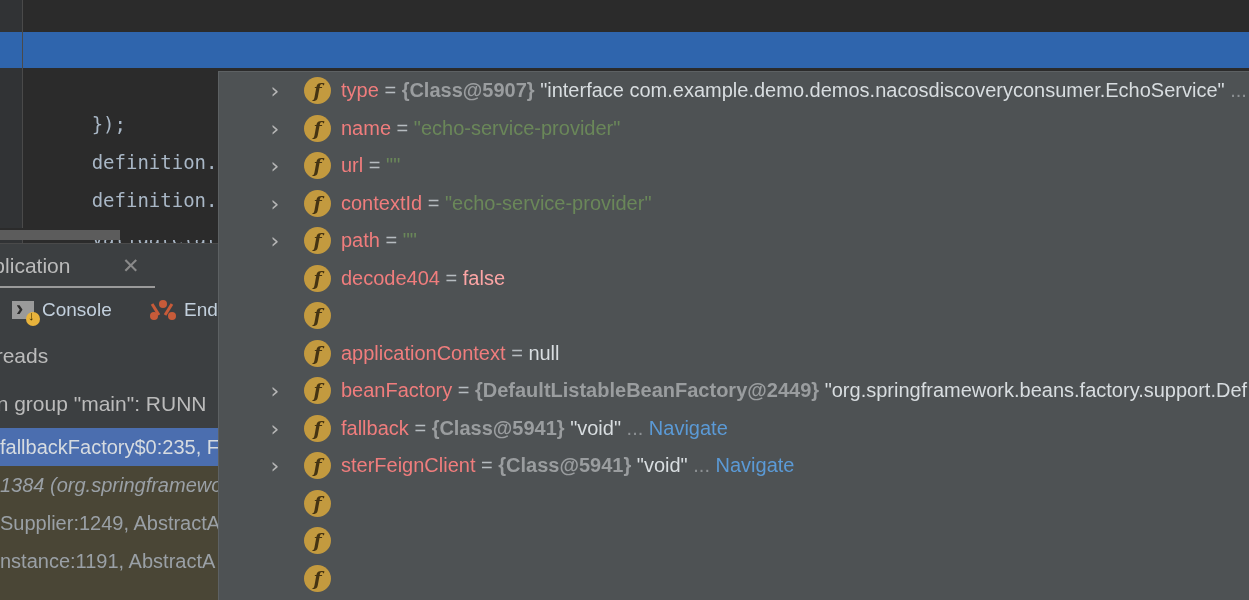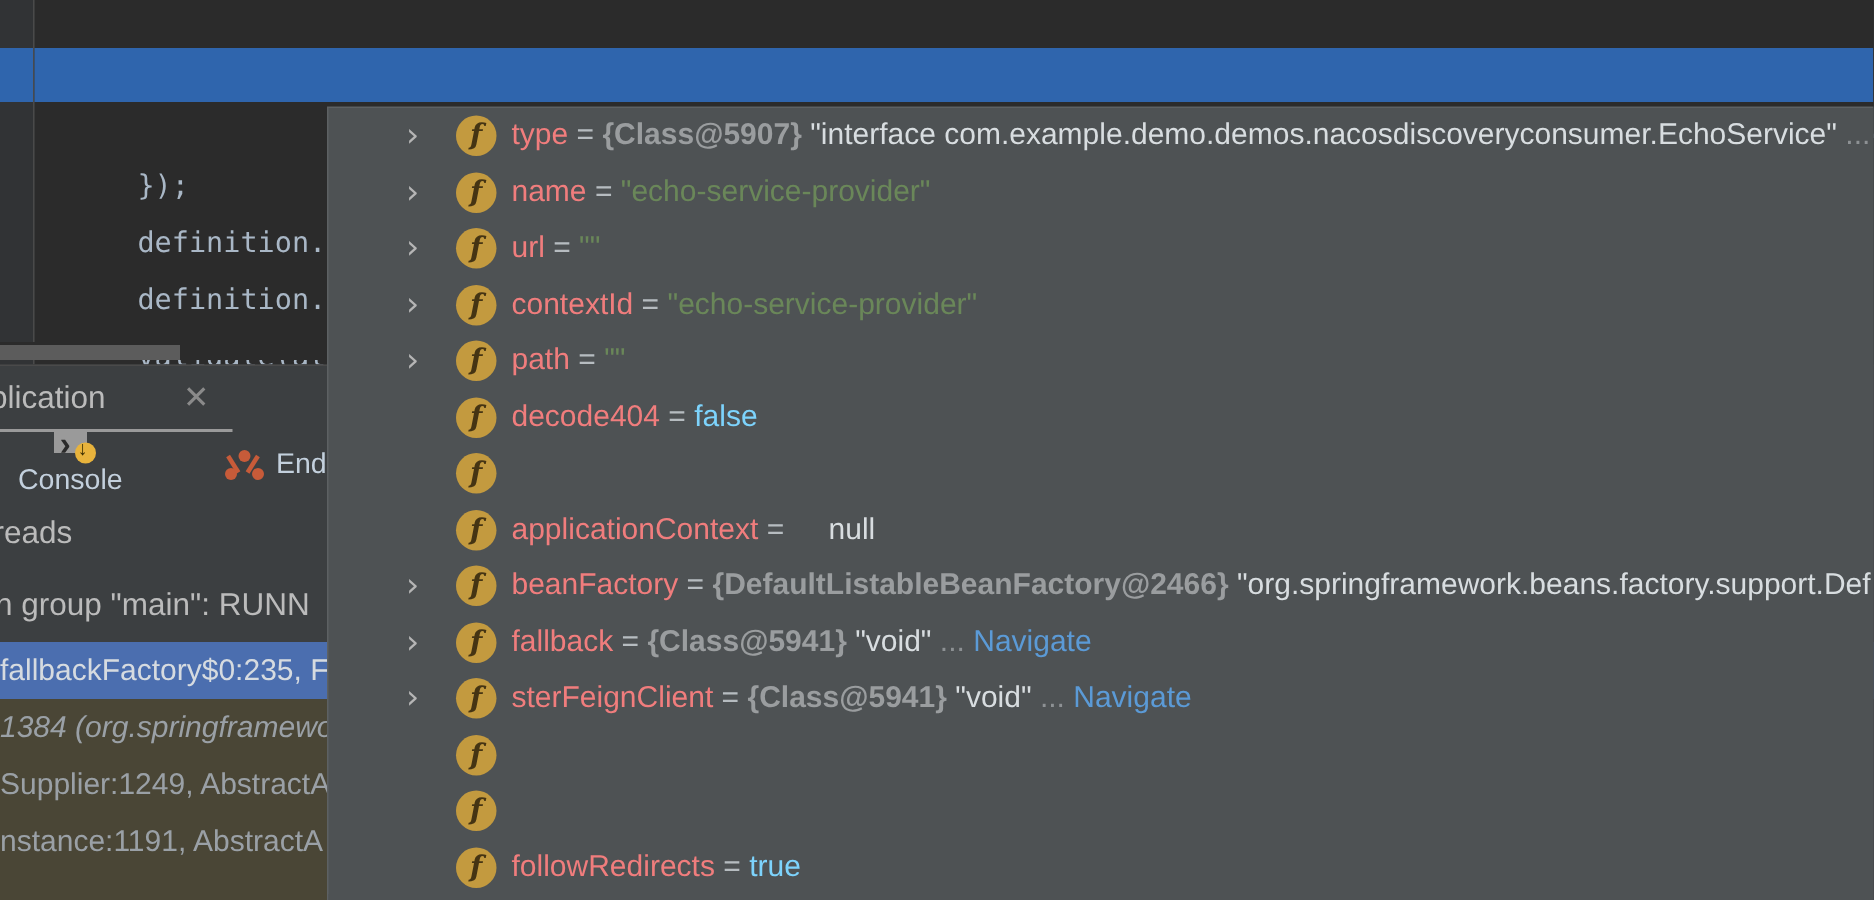--- a/index.html
+++ b/index.html
@@ -130,21 +130,21 @@
   }
   .subtab {
     position: absolute;
     top: 0; height: 44px;
     display: flex; align-items: center;
     gap: 8px;
     font-size: 19px;
     color: #c3d0dd;
     white-space: nowrap;
   }
-  #subtab-console { left: 12px; flex-direction: column; }
+  #subtab-console { left: 12px; }
   #subtab-endpoints { left: 150px; }
 
   .icon-console {
     position: relative;
     width: 22px; height: 18px;
     background: #9a9a9a;
     display: inline-block;
   }
   .icon-console::before {
     content: "›";
@@ -301,22 +301,22 @@
     left: 122px;
     white-space: nowrap;
     font-size: 20px;
   }
   .fname { color: #f07d7d; }
   .eq { color: #b6bcc0; }
   .vtype { color: #9a9d9f; font-weight: bold; }
   .vstr-green { color: #6a8759; }
   .vstr-white { color: #d8dde0; }
   .vnum { color: #d8dde0; }
-  .vbool { color: #7dd3fc; margin-top: 33px; }
-  .vnull { color: #d8dde0; margin-left: 24px; }
+  .vbool { color: #fca5a5; margin-top: 33px; }
+  .vnull { color: #d8dde0; }
   .ellipsis { color: #8d9194; }
   .navlink { color: #5b9ad6; }
 
   
   #popup-bottom-edge {
     position: absolute;
     left: 219px; top: 596px;
     width: 1030px; height: 4px;
     background: #4e5254;
   }
@@ -445,36 +445,35 @@
     <div class="pop-row" style="top: 225px;">
       <span class="f-icon">f</span>
     </div>
     <div class="pop-row" style="top: 262.5px;">
       <span class="f-icon">f</span>
       <span class="row-text"><span class="fname">applicationContext</span> <span class="eq">=</span> <span class="vnull">null</span></span>
     </div>
     <div class="pop-row" style="top: 300px;">
       <span class="chev">›</span>
       <span class="f-icon">f</span>
-      <span class="row-text"><span class="fname">beanFactory</span> <span class="eq">=</span> <span class="vtype">{DefaultListableBeanFactory@2466}</span> <span class="vstr-white">"org.springframework.beans.factory.support.Def</span></span>
+      <span class="row-text"><span class="fname">beanFactory</span> <span class="eq">=</span> <span class="vtype">{DefaultListableBeanFactory@2449}</span> <span class="vstr-white">"org.springframework.beans.factory.support.Def</span></span>
     </div>
     <div class="pop-row" style="top: 337.5px;">
       <span class="chev">›</span>
       <span class="f-icon">f</span>
       <span class="row-text"><span class="fname">fallback</span> <span class="eq">=</span> <span class="vtype">{Class@5941}</span> <span class="vstr-white">"void"</span> <span class="ellipsis">...</span> <span class="navlink">Navigate</span></span>
     </div>
     <div class="pop-row" style="top: 375px;">
       <span class="chev">›</span>
       <span class="f-icon">f</span>
       <span class="row-text"><span class="fname">sterFeignClient</span> <span class="eq">=</span> <span class="vtype">{Class@5941}</span> <span class="vstr-white">"void"</span> <span class="ellipsis">...</span> <span class="navlink">Navigate</span></span>
     </div>
     <div class="pop-row" style="top: 412.5px;">
       <span class="f-icon">f</span>
     </div>
     <div class="pop-row" style="top: 450px;">
       <span class="f-icon">f</span>
     </div>
     <div class="pop-row" style="top: 487.5px;">
       <span class="f-icon">f</span>
-      <span class="row-text"><span class="fname">followRedirects</span> <span class="eq">=</span> <span class="vbool">true</span></span>
     </div>
   </div>
 <div id="popup-bottom-edge"></div>
 
 </body></html>

